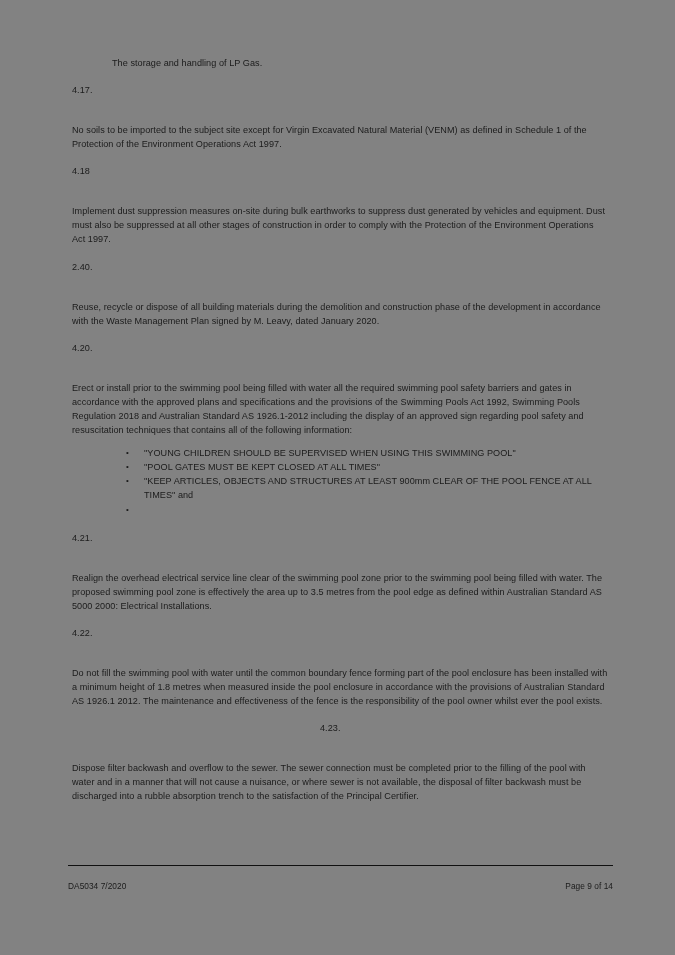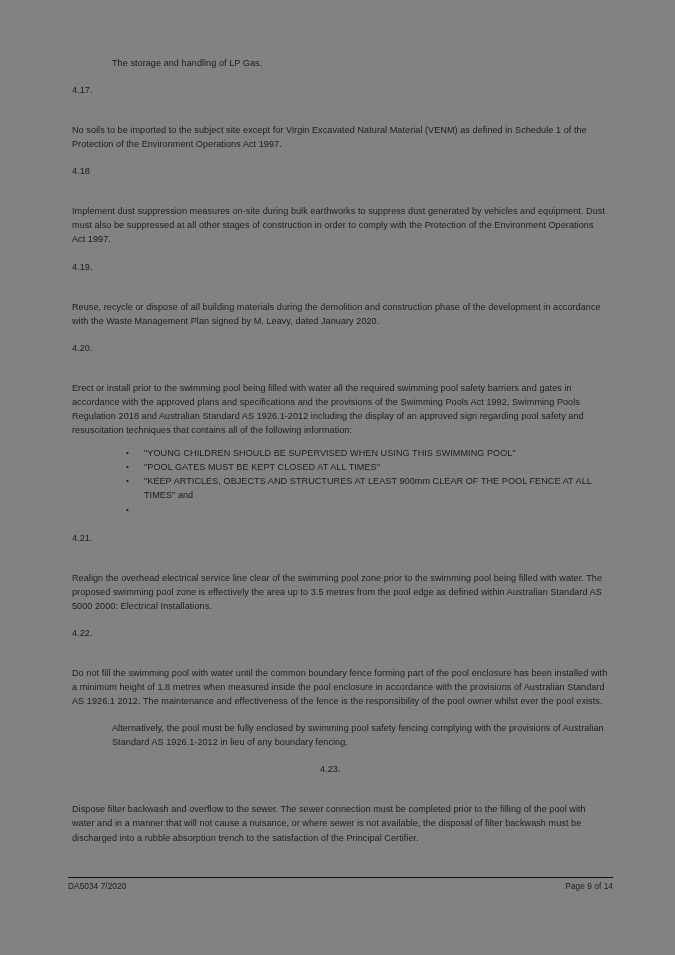--- a/index.html
+++ b/index.html
@@ -84,21 +84,21 @@
     padding-right: 0px;
   }
 
   
   .footer {
     position: absolute;
     left: 68px;
     right: 62px;
     bottom: 52px;
     border-top: 1.4px solid #101010;
-    padding-top: 3px;
+    padding-top: 15px;
     display: flex;
     justify-content: space-between;
     font-size: 8.3px;
     line-height: 11px;
     letter-spacing: 0.05px;
   }
   .footer .left { text-align: left; }
   .footer .right { text-align: right; }
 </style>
 </head>
@@ -114,21 +114,21 @@
       <div class="num">4.17.</div>
       <div class="body">No soils to be imported to the subject site except for Virgin Excavated Natural Material (VENM) as defined in Schedule 1 of the Protection of the Environment Operations Act 1997.</div>
     </div>
 
     <div class="para">
       <div class="num">4.18</div>
       <div class="body">Implement dust suppression measures on-site during bulk earthworks to suppress dust generated by vehicles and equipment. Dust must also be suppressed at all other stages of construction in order to comply with the Protection of the Environment Operations Act 1997.</div>
     </div>
 
     <div class="para">
-      <div class="num">4.19.</div>
+      <div class="num">2.40.</div>
       <div class="body">Reuse, recycle or dispose of all building materials during the demolition and construction phase of the development in accordance with the Waste Management Plan signed by M. Leavy, dated January 2020.</div>
     </div>
 
     <div class="para" style="margin-bottom:0;">
       <div class="num">4.20.</div>
       <div class="body">Erect or install prior to the swimming pool being filled with water all the required swimming pool safety barriers and gates in accordance with the approved plans and specifications and the provisions of the Swimming Pools Act 1992, Swimming Pools Regulation 2018 and Australian Standard AS 1926.1-2012 including the display of an approved sign regarding pool safety and resuscitation techniques that contains all of the following information:</div>
     </div>
 
     <ul class="bullets">
       <li>
@@ -151,21 +151,20 @@
     <div class="para">
       <div class="num">4.21.</div>
       <div class="body">Realign the overhead electrical service line clear of the swimming pool zone prior to the swimming pool being filled with water. The proposed swimming pool zone is effectively the area up to 3.5 metres from the pool edge as defined within Australian Standard AS 5000 2000: Electrical Installations.</div>
     </div>
 
     <div class="para">
       <div class="num">4.22.</div>
       <div class="body">Do not fill the swimming pool with water until the common boundary fence forming part of the pool enclosure has been installed with a minimum height of 1.8 metres when measured inside the pool enclosure in accordance with the provisions of Australian Standard AS 1926.1 2012. The maintenance and effectiveness of the fence is the responsibility of the pool owner whilst ever the pool exists.</div>
     </div>
 
-    <div class="plain">Alternatively, the pool must be fully enclosed by swimming pool safety fencing complying with the provisions of Australian Standard AS 1926.1-2012 in lieu of any boundary fencing.</div>
 
     <div class="para" style="margin-bottom:4px;align-items:center;">
       <div class="num">4.23.</div>
       <div class="body">Dispose filter backwash and overflow to the sewer. The sewer connection must be completed prior to the filling of the pool with water and in a manner that will not cause a nuisance, or where sewer is not available, the disposal of filter backwash must be discharged into a rubble absorption trench to the satisfaction of the Principal Certifier.</div>
     </div>
 
   </div>
 
   <div class="footer">
     <div class="left">DA5034 7/2020</div>

